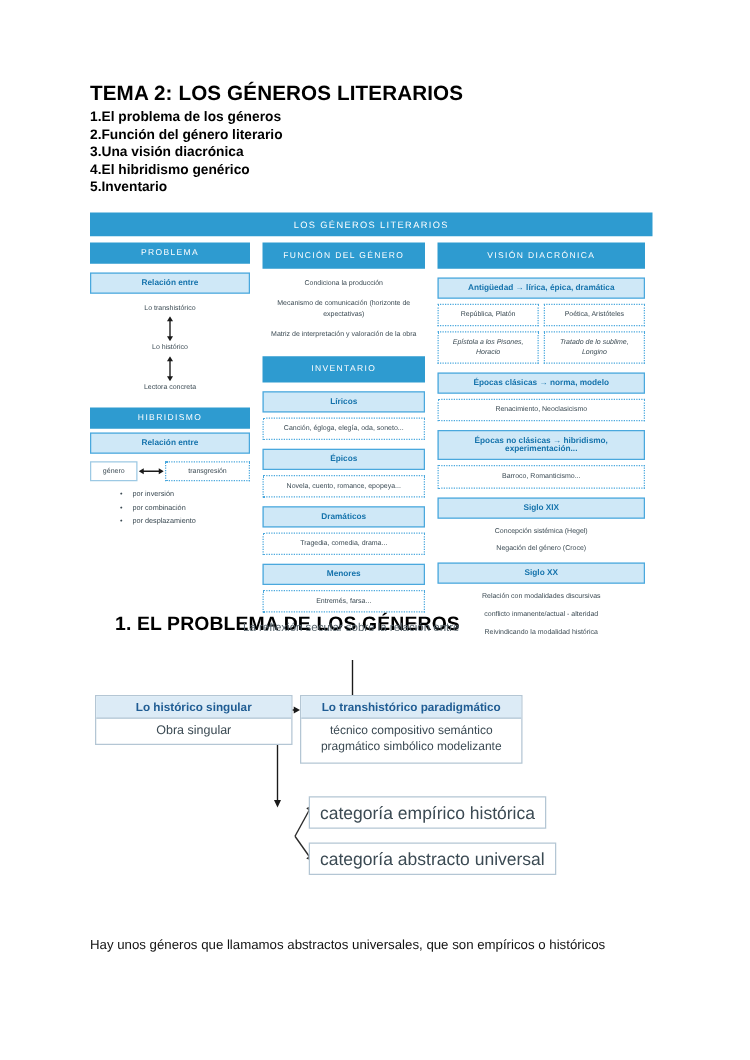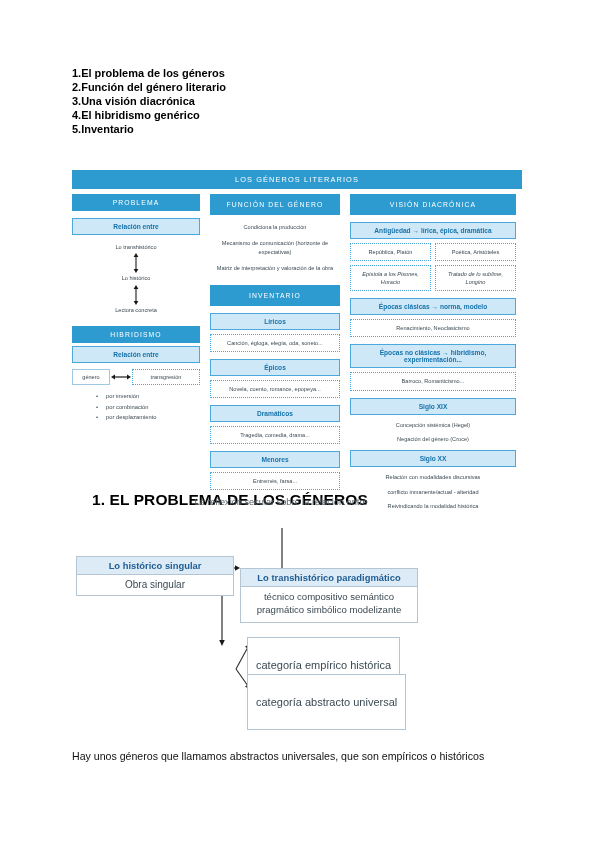--- a/index.html
+++ b/index.html
@@ -255,21 +255,20 @@
     color: #3b4a53;
   }
   .box-trans {
     position: absolute;
     left: 168px;
     top: 60px;
     width: 178px;
     border: 1px solid #b4c6d4;
     background: #fff;
     box-sizing: border-box;
-    margin-top: 12px;
   }
   .box-trans .hdr {
     background: #dcebf6;
     color: #1f5c93;
     font-weight: bold;
     font-size: 9.4px;
     text-align: center;
     padding: 3px 2px;
     border-bottom: 1px solid #b4c6d4;
   }
@@ -286,23 +285,23 @@
     top: 148px;
     width: 160px;
     text-align: center;
     font-size: 9.2px;
     line-height: 1.4;
   }
   .cat-box {
     position: absolute;
     border: 1px solid #b4c6d4;
     background: #fff;
-    font-size: 11px;
-    color: #3b4a53;
-    padding: 21px 8px;
+    font-size: 14px;
+    color: #3b4a53;
+    padding: 4px 8px;
     box-sizing: border-box;
     text-align: center;
     white-space: nowrap;
   }
   .cat-box.c1 { left: 175px; top: 141px; }
   .cat-box.c2 { left: 175px; top: 178px; }
 
   .fig2 svg.lines {
     position: absolute;
     left: 0; top: 0;
@@ -327,20 +326,21 @@
     color: #111;
     white-space: nowrap;
   }
 </style>
 </head>
 <body>
 
 <div class="page">
 
   <div class="doc-head">
+    <h1 class="doc-title">TEMA 2: LOS GÉNEROS LITERARIOS</h1>
     <p class="toc-item">1.El problema de los géneros</p>
     <p class="toc-item">2.Función del género literario</p>
     <p class="toc-item">3.Una visión diacrónica</p>
     <p class="toc-item">4.El hibridismo genérico</p>
     <p class="toc-item">5.Inventario</p>
   </div>
 
   <div class="scheme">
 
     <div class="banner">LOS GÉNEROS LITERARIOS</div>

